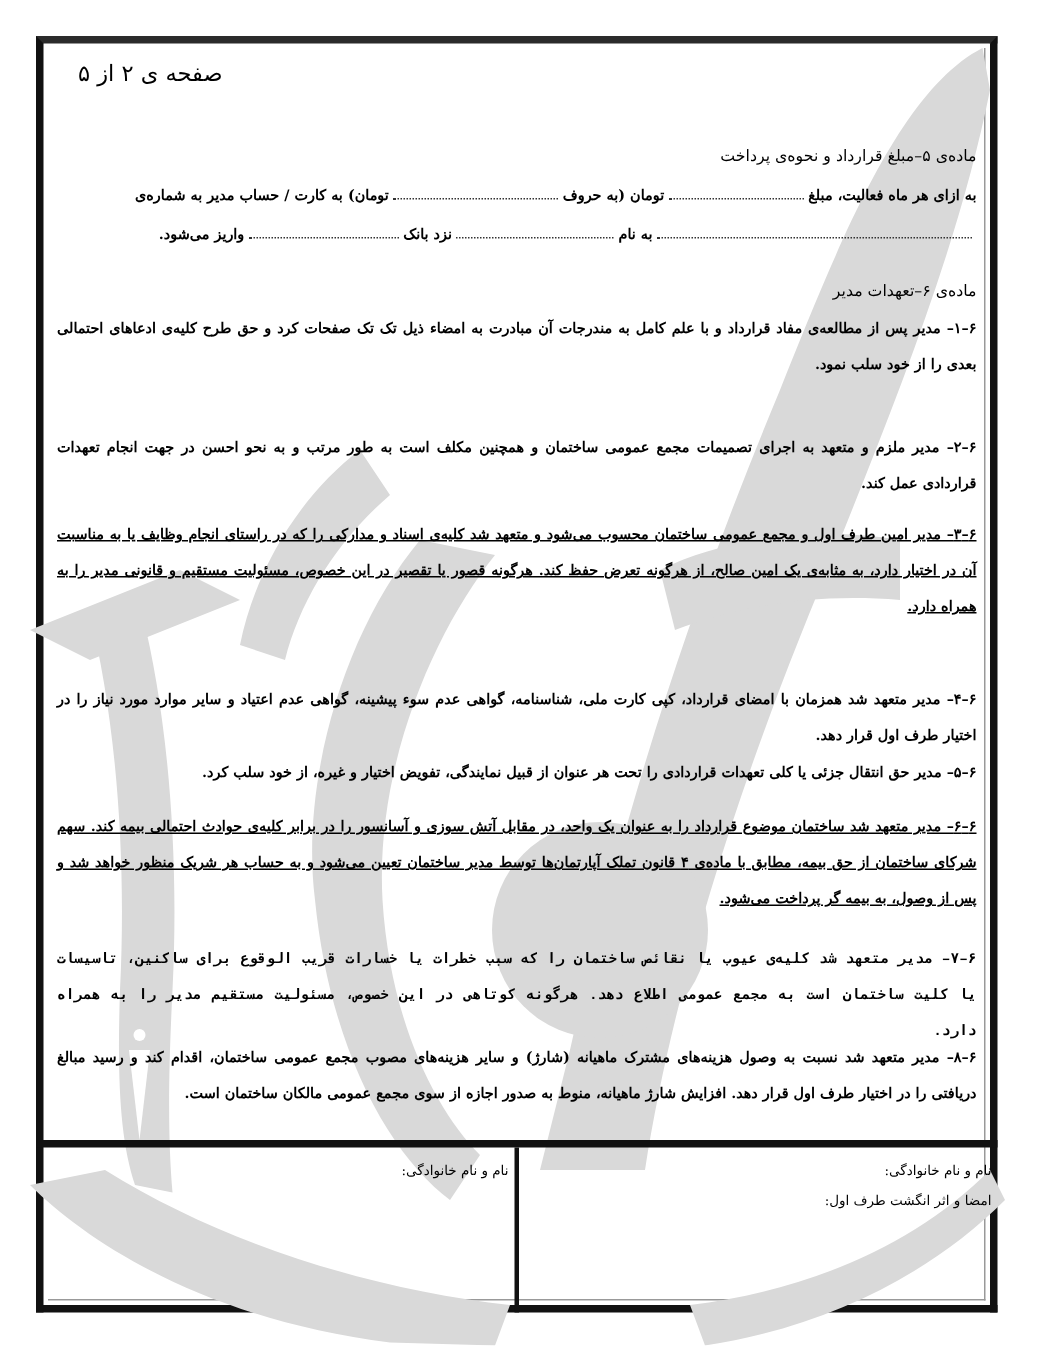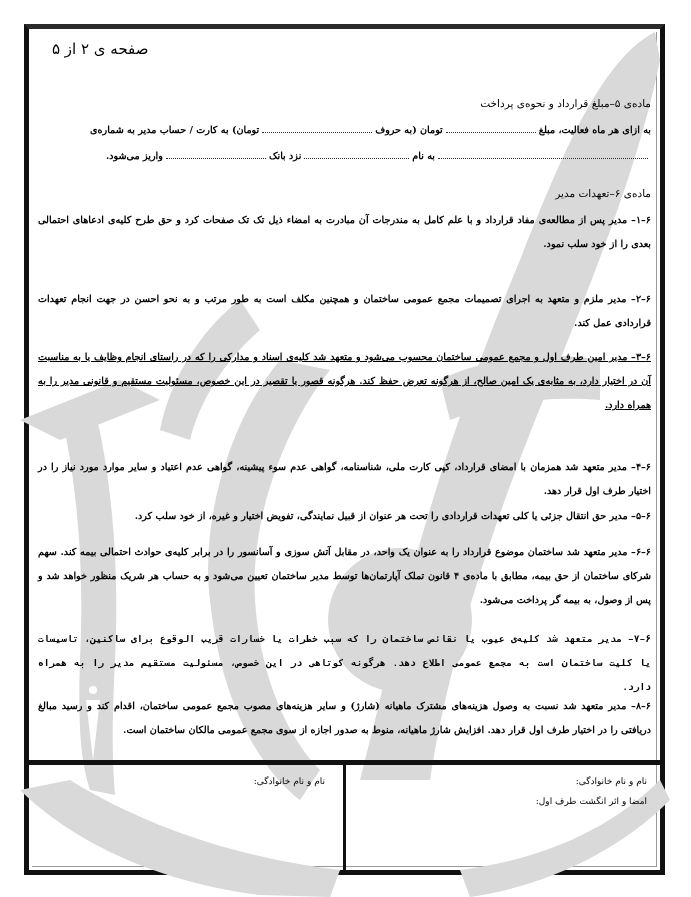--- a/index.html
+++ b/index.html
@@ -114,21 +114,21 @@
       bottom: 0;
       border-top: 5px solid #111;
       display: flex;
       flex-direction: row;
       direction: rtl;
     }
     .sig-cell {
       flex: 1;
       position: relative;
       font-size: 9px;
-      padding: 6px 18px;
+      padding: 6px 4px;
       line-height: 20px;
       box-sizing: border-box;
     }
     .sig-cell.first {
       border-left: 3px solid #111;
     }
     .sig-line {
       display: block;
     }
   </style>
@@ -187,21 +187,21 @@
     <span>واریز می‌شود.</span>
   </div>
 
   <div class="article-title" style="top:163px;">ماده‌ی ۶–تعهدات مدیر</div>
 
   <div class="para" style="top:184px;">۶–۱– مدیر پس از مطالعه‌ی مفاد قرارداد و با علم کامل به مندرجات آن مبادرت به امضاء ذیل تک تک صفحات کرد و حق طرح کلیه‌ی ادعاهای احتمالی بعدی را از خود سلب نمود.</div>
   <div class="para" style="top:263px;">۶–۲– مدیر ملزم و متعهد به اجرای تصمیمات مجمع عمومی ساختمان و همچنین مکلف است به طور مرتب و به نحو احسن در جهت انجام تعهدات قراردادی عمل کند.</div>
   <div class="para" style="top:321px;text-decoration:underline;">۶–۳– مدیر امین طرف اول و مجمع عمومی ساختمان محسوب می‌شود و متعهد شد کلیه‌ی اسناد و مدارکی را که در راستای انجام وظایف یا به مناسبت آن در اختیار دارد، به مثابه‌ی یک امین صالح، از هرگونه تعرض حفظ کند. هرگونه قصور یا تقصیر در این خصوص، مسئولیت مستقیم و قانونی مدیر را به همراه دارد.</div>
   <div class="para" style="top:415px;margin-top:16px;">۶–۴– مدیر متعهد شد همزمان با امضای قرارداد، کپی کارت ملی، شناسنامه، گواهی عدم سوء پیشینه، گواهی عدم اعتیاد و سایر موارد مورد نیاز را در اختیار طرف اول قرار دهد.</div>
   <div class="para" style="top:480px;">۶–۵– مدیر حق انتقال جزئی یا کلی تعهدات قراردادی را تحت هر عنوان از قبیل نمایندگی، تفویض اختیار و غیره، از خود سلب کرد.</div>
-  <div class="para" style="top:516px;">۶–۶– مدیر متعهد شد ساختمان موضوع قرارداد را به عنوان یک واحد، در مقابل آتش سوزی و آسانسور را در برابر کلیه‌ی حوادث احتمالی بیمه کند. سهم شرکای ساختمان از حق بیمه، مطابق با ماده‌ی ۴ قانون تملک آپارتمان‌ها توسط مدیر ساختمان تعیین می‌شود و به حساب هر شریک منظور خواهد شد و پس از وصول، به بیمه گر پرداخت می‌شود.</div>
+  <div class="para" style="top:516px;text-decoration:underline;">۶–۶– مدیر متعهد شد ساختمان موضوع قرارداد را به عنوان یک واحد، در مقابل آتش سوزی و آسانسور را در برابر کلیه‌ی حوادث احتمالی بیمه کند. سهم شرکای ساختمان از حق بیمه، مطابق با ماده‌ی ۴ قانون تملک آپارتمان‌ها توسط مدیر ساختمان تعیین می‌شود و به حساب هر شریک منظور خواهد شد و پس از وصول، به بیمه گر پرداخت می‌شود.</div>
   <div class="para" style="top:604px;font-family:Liberation Mono, monospace;">۶–۷– مدیر متعهد شد کلیه‌ی عیوب یا نقائص ساختمان را که سبب خطرات یا خسارات قریب الوقوع برای ساکنین، تاسیسات یا کلیت ساختمان است به مجمع عمومی اطلاع دهد. هرگونه کوتاهی در این خصوص، مسئولیت مستقیم مدیر را به همراه دارد.</div>
   <div class="para" style="top:670px;">۶–۸– مدیر متعهد شد نسبت به وصول هزینه‌های مشترک ماهیانه (شارژ) و سایر هزینه‌های مصوب مجمع عمومی ساختمان، اقدام کند و رسید مبالغ دریافتی را در اختیار طرف اول قرار دهد. افزایش شارژ ماهیانه، منوط به صدور اجازه از سوی مجمع عمومی مالکان ساختمان است.</div>
 
   <div class="sig-table">
     <div class="sig-cell first">
       <span class="sig-line">نام و نام خانوادگی:</span>
       <span class="sig-line">امضا و اثر انگشت طرف اول:</span>
     </div>
     <div class="sig-cell">
       <span class="sig-line">نام و نام خانوادگی:</span>

